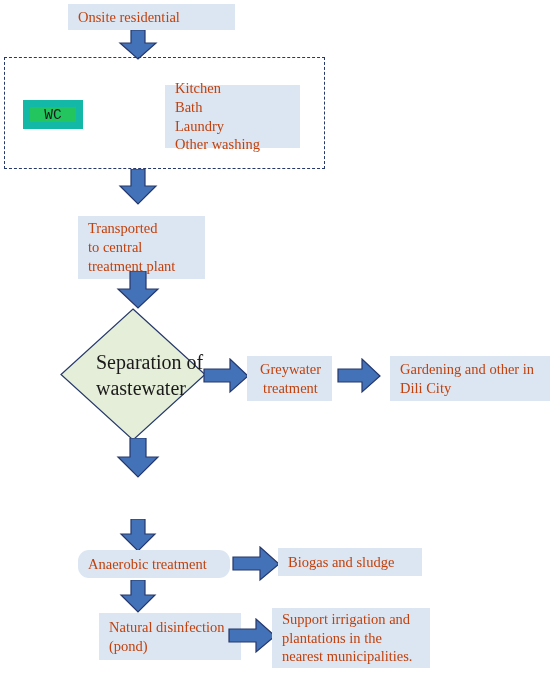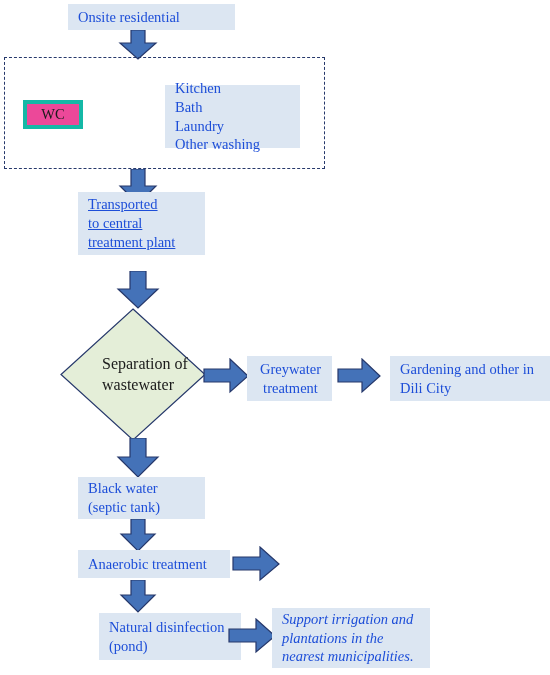--- a/index.html
+++ b/index.html
@@ -15,59 +15,60 @@
     font-family: "Liberation Serif", "DejaVu Serif", serif;
     color: #1a1a1a;
     overflow: hidden;
   }
   .node {
     position: absolute;
     background: #dce6f2;
     box-sizing: border-box;
     font-size: 14.5px;
     line-height: 1.30;
-    color: #1d4ed8;
+    color: #c2410c;
     white-space: pre-line;
     padding: 4px 8px 4px 10px;
     display: flex;
     flex-direction: column;
     justify-content: center;
   }
   .node.centered { justify-content: center; }
   .wc-box {
     position: absolute;
-    background: #ec4899;
-    border: 4px solid #14b8a6;
+    background: #22c55e;
+    border: 7px solid #14b8a6;
     box-sizing: border-box;
     display: flex;
     align-items: center;
     justify-content: center;
     font-size: 14.5px;
+    font-family: Liberation Mono, monospace;
   }
   .dashed-group {
     position: absolute;
     border: 1.3px dashed #26386b;
     box-sizing: border-box;
     background: transparent;
   }
   .diamond-wrap {
     position: absolute;
   }
   .diamond-wrap svg { display: block; }
   .diamond-label {
     position: absolute;
-    left: 14px;
+    left: 8px;
     top: 0;
     width: 100%;
     height: 100%;
     display: flex;
     flex-direction: column;
     align-items: flex-start;
     justify-content: center;
-    font-size: 16px;
+    font-size: 20px;
     line-height: 1.30;
     white-space: pre-line;
     padding-left: 28px;
     box-sizing: border-box;
     pointer-events: none;
   }
   .arrow {
     position: absolute;
   }
   .arrow svg { display: block; }
@@ -93,21 +94,21 @@
 Bath
 Laundry
 Other washing</div>
 
   <div class="arrow" style="left:118px; top:169px;">
     <svg width="40" height="36" viewBox="0 0 40 36">
       <polygon points="13,0 27,0 27,17 38,17 20,35 2,17 13,17" fill="#4472b8" stroke="#26386b" stroke-width="1.2"></polygon>
     </svg>
   </div>
 
-  <div class="node" style="left:78px; top:192px; width:127px; height:63px;text-decoration:underline;">Transported
+  <div class="node" style="left:78px; top:216px; width:127px; height:63px;">Transported
 to central
 treatment plant</div>
 
   <div class="arrow" style="left:116px; top:271px;">
     <svg width="44" height="38" viewBox="0 0 44 38">
       <polygon points="14,0 30,0 30,18 42,18 22,37 2,18 14,18" fill="#4472b8" stroke="#26386b" stroke-width="1.2"></polygon>
     </svg>
   </div>
 
   <div class="diamond-wrap" style="left:60px; top:308px; width:146px; height:133px;">
@@ -135,50 +136,49 @@
 
   <div class="node" style="left:378px; top:356px; width:165px; height:45px;margin-left:12px;">Gardening  and other in
 Dili City</div>
 
   <div class="arrow" style="left:116px; top:438px;">
     <svg width="44" height="40" viewBox="0 0 44 40">
       <polygon points="14,0 30,0 30,19 42,19 22,39 2,19 14,19" fill="#4472b8" stroke="#26386b" stroke-width="1.2"></polygon>
     </svg>
   </div>
 
-  <div class="node" style="left:78px; top:477px; width:127px; height:42px;">Black  water
-(septic tank)</div>
 
   <div class="arrow" style="left:119px; top:519px;">
     <svg width="38" height="33" viewBox="0 0 38 33">
       <polygon points="12,0 26,0 26,15 36,15 19,32 2,15 12,15" fill="#4472b8" stroke="#26386b" stroke-width="1.2"></polygon>
     </svg>
   </div>
 
-  <div class="node centered" style="left:78px; top:550px; width:152px; height:28px;">Anaerobic treatment</div>
+  <div class="node centered" style="left:78px; top:550px; width:152px; height:28px;border-radius:11px;">Anaerobic treatment</div>
 
   <div class="arrow" style="left:232px; top:546px;">
     <svg width="48" height="36" viewBox="0 0 48 36">
       <polygon points="1,11 28,11 28,1 47,18 28,34 28,24 1,24" fill="#4472b8" stroke="#26386b" stroke-width="1.2"></polygon>
     </svg>
   </div>
 
+  <div class="node centered" style="left:278px; top:548px; width:144px; height:28px;">Biogas and sludge</div>
 
   <div class="arrow" style="left:119px; top:580px;">
     <svg width="38" height="33" viewBox="0 0 38 33">
       <polygon points="12,0 26,0 26,15 36,15 19,32 2,15 12,15" fill="#4472b8" stroke="#26386b" stroke-width="1.2"></polygon>
     </svg>
   </div>
 
   <div class="node" style="left:78px; top:613px; width:142px; height:47px;margin-left:21px;">Natural  disinfection
 (pond)</div>
 
   <div class="arrow" style="left:228px; top:618px;">
     <svg width="48" height="36" viewBox="0 0 48 36">
       <polygon points="1,11 28,11 28,1 47,18 28,34 28,24 1,24" fill="#4472b8" stroke="#26386b" stroke-width="1.2"></polygon>
     </svg>
   </div>
 
-  <div class="node" style="left:272px; top:608px; width:158px; height:60px;font-style:italic;">Support irrigation  and
+  <div class="node" style="left:272px; top:608px; width:158px; height:60px;">Support irrigation  and
 plantations in the
 nearest municipalities.</div>
 
 </div>
 
 </body></html>

